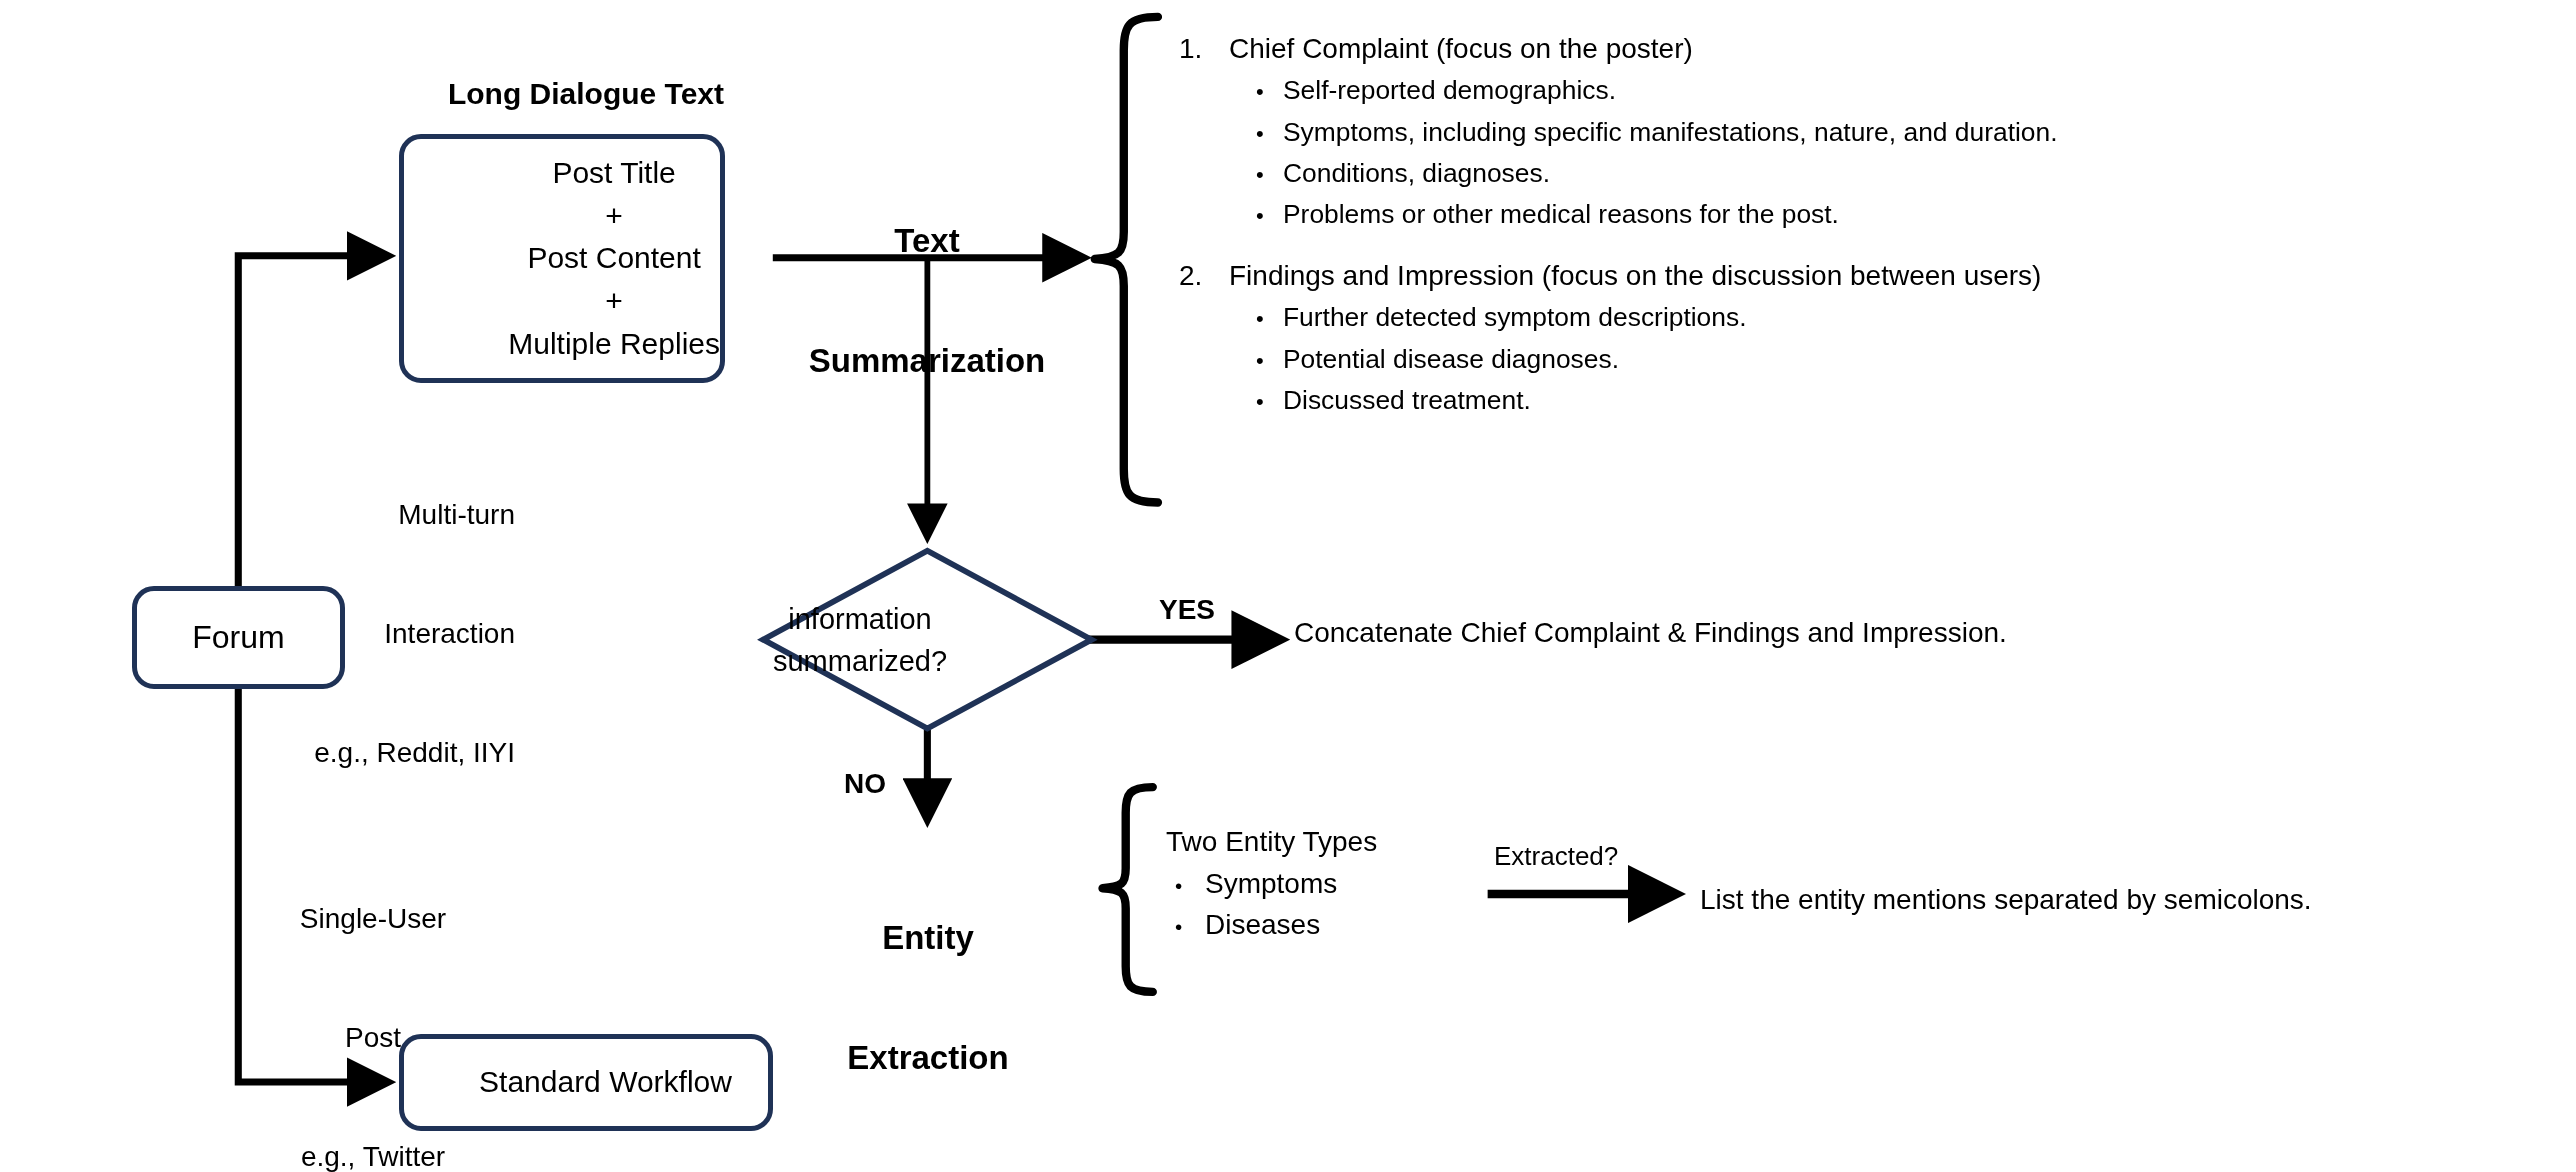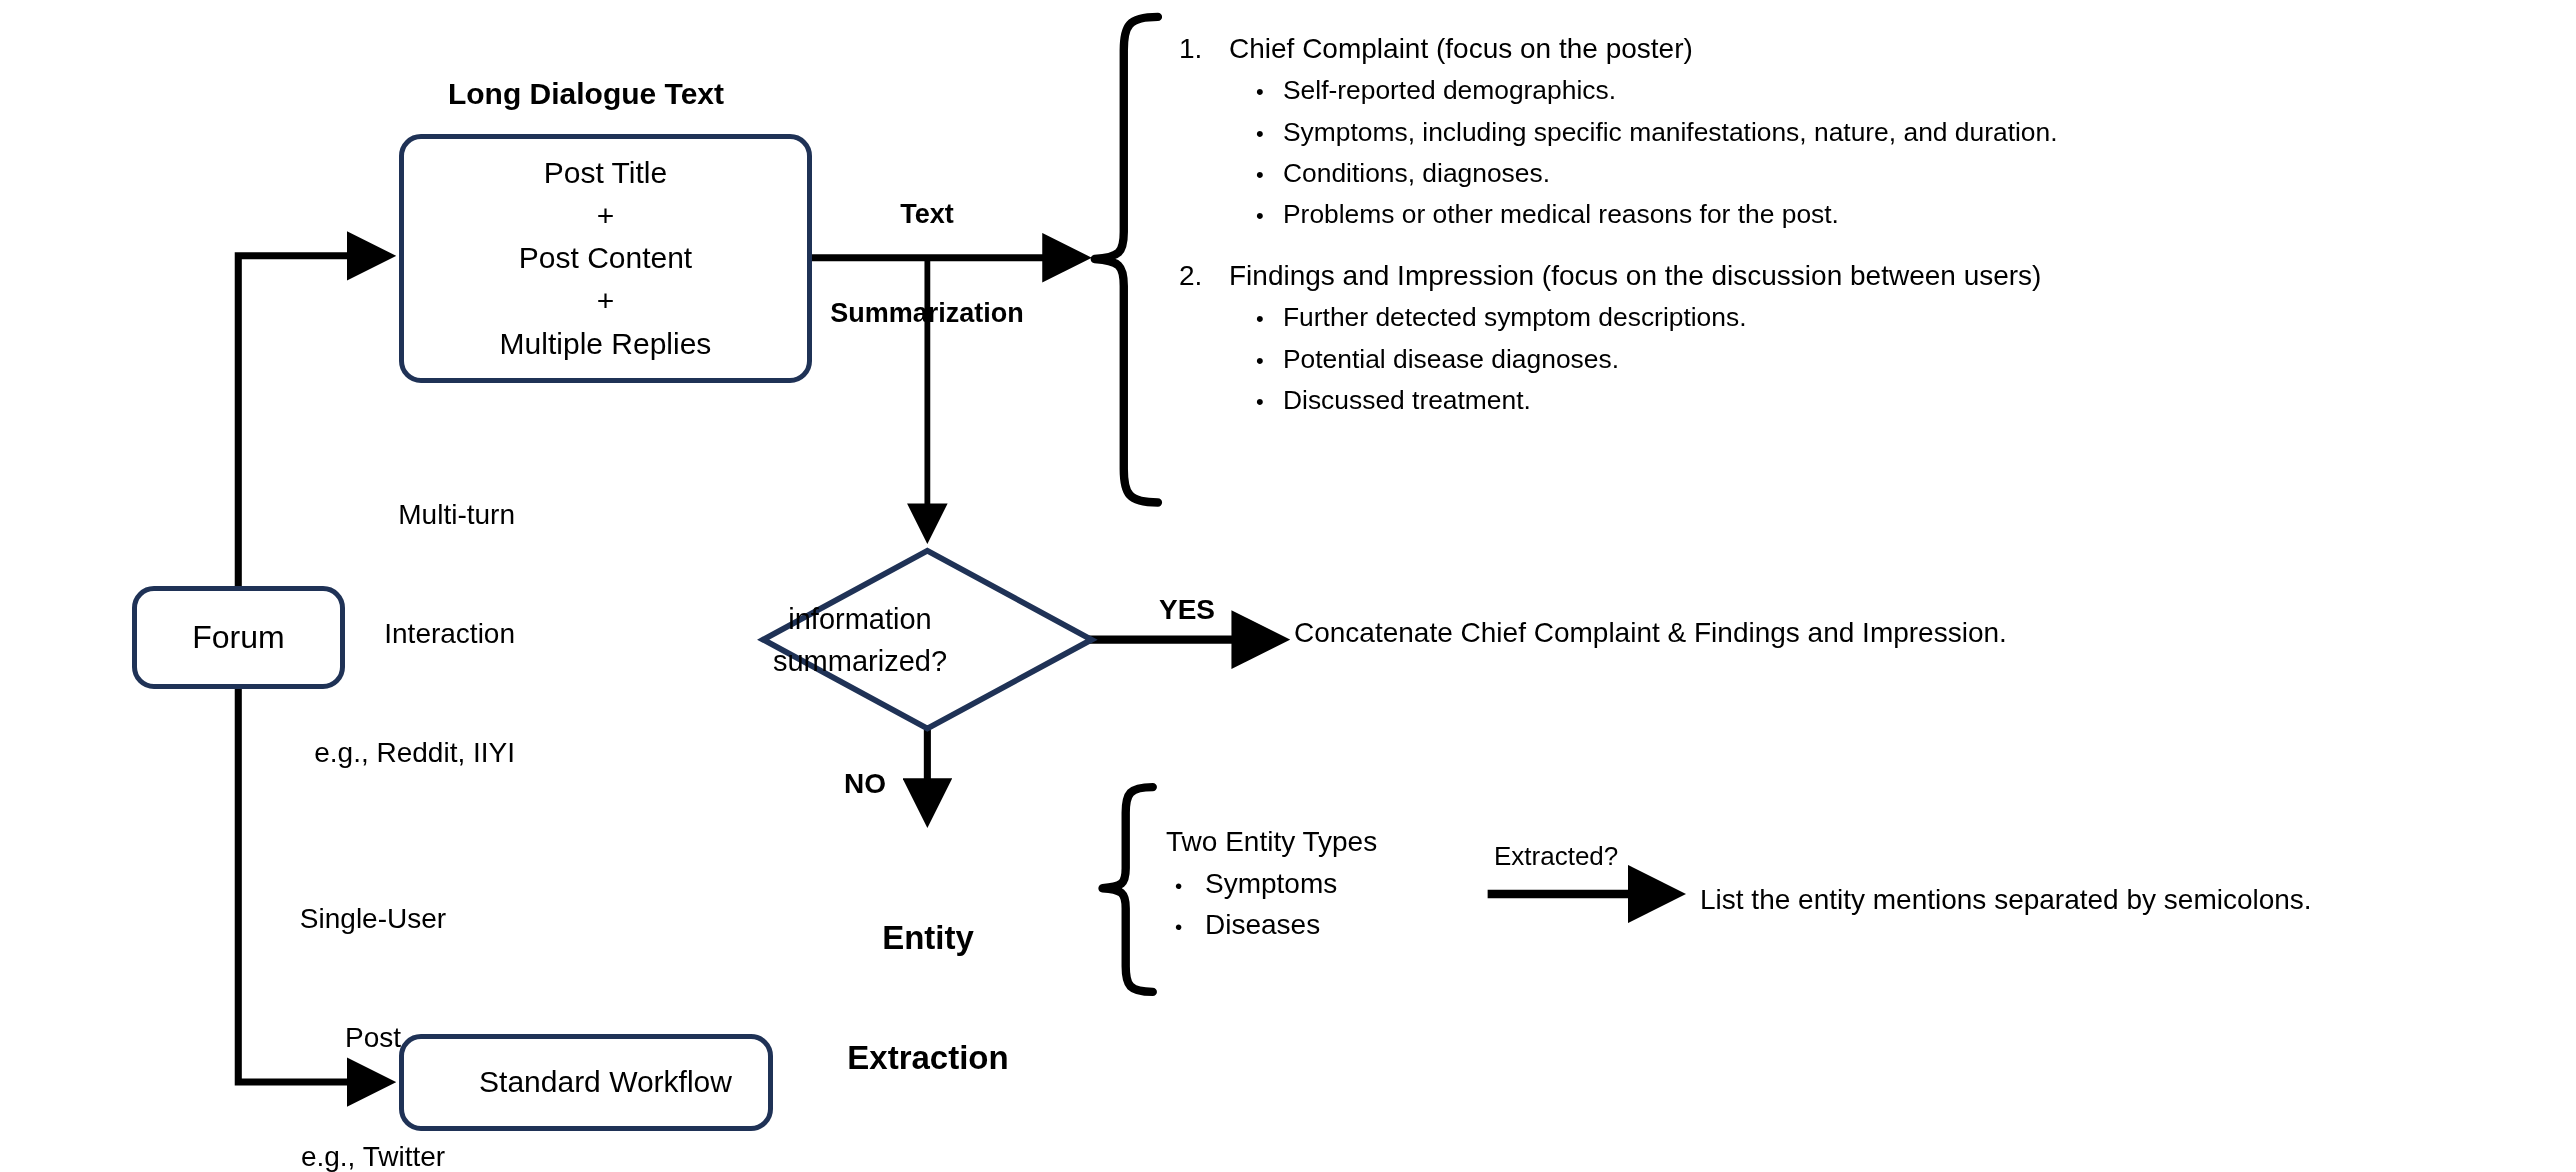--- a/index.html
+++ b/index.html
@@ -41,22 +41,23 @@
     position: absolute;
     white-space: pre;
     line-height: 1.3;
   }
   .ctr { text-align: center; }
   .bold { font-weight: bold; }
 
   
   #long-dialogue-box {
     left: 399px; top: 134px;
-    width: 413px; height: 249px;
+    width: 326px; height: 249px;
     font-size: 30px;
+    justify-content: flex-end;
   }
   #long-dialogue-box .stack { display: block; }
   #long-dialogue-box .stack span { display: block; }
   #long-dialogue-box .plus { margin: 2.6px 0; }
 
   #forum-box {
     left: 132px; top: 586px;
     width: 213px; height: 103px;
     font-size: 32px;
     font-weight: normal;
@@ -85,22 +86,22 @@
     line-height: 1.42;
     text-align: center;
   }
 
   
   #title-long-dialogue {
     left: 399px; top: 74px; width: 374px;
     font-size: 30px; font-weight: bold; text-align: center;
   }
   #label-text-summarization {
-    left: 766px; top: 132px; width: 322px;
-    font-size: 27px; font-weight: bold; text-align: center;
+    left: 766px; top: 140px; width: 322px;
+    font-size: 33px; font-weight: bold; text-align: center;
     line-height: 1.22;
   }
   #label-multi-turn {
     left: 245px; top: 415px; width: 270px;
     font-size: 28px; text-align: right; line-height: 1.42;
   }
   #label-single-user {
     left: 238px; top: 819px; width: 270px;
     font-size: 28px; text-align: center; line-height: 1.42;
   }

